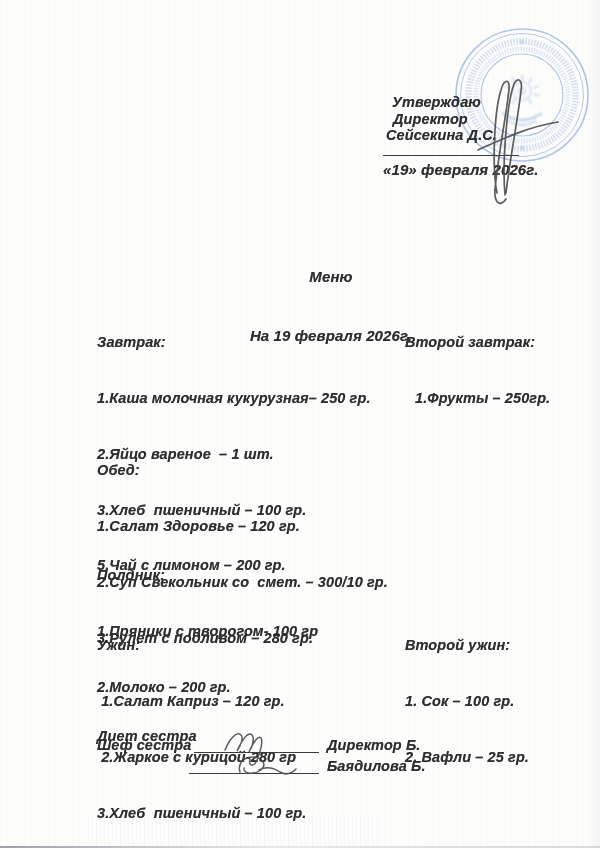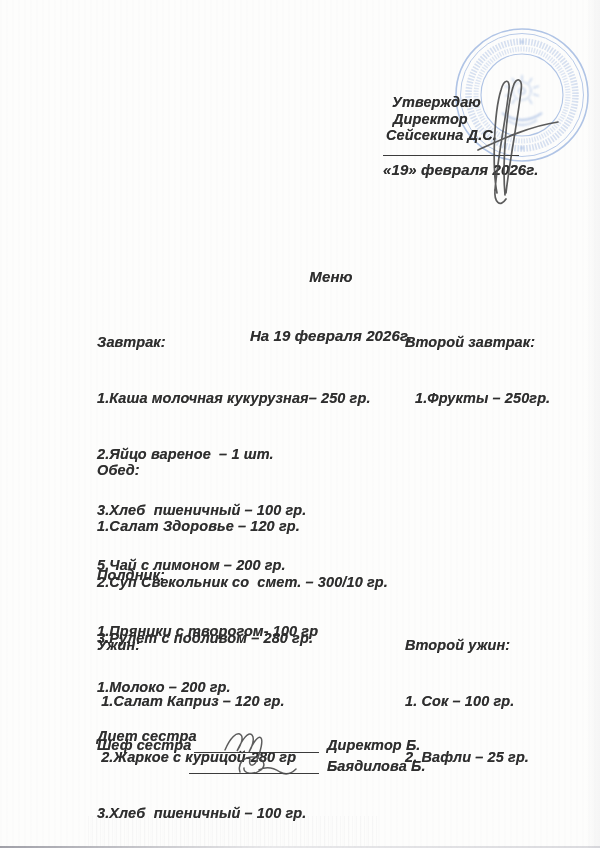--- a/index.html
+++ b/index.html
@@ -121,21 +121,21 @@
   <div class="block" style="left:97px; top:424px;">
     <div class="line">Обед:</div>
     <div class="line">1.Салат Здоровье – 120 гр.</div>
     <div class="line">2.Суп Свекольник со  смет. – 300/10 гр.</div>
     <div class="line">3.Рулет с подливом – 280 гр.</div>
   </div>
 
   <div class="block" style="left:97px; top:529px;">
     <div class="line">Полдник:</div>
     <div class="line">1.Пряники с творогом- 100 гр</div>
-    <div class="line">1.Молоко – 200 гр.</div>
+    <div class="line">2.Молоко – 200 гр.</div>
   </div>
 
   <div class="block" style="left:97px; top:599px;">
     <div class="line">Ужин:</div>
     <div class="line"> 1.Салат Каприз – 120 гр.</div>
     <div class="line"> 2.Жаркое с курицой-280 гр</div>
     <div class="line">3.Хлеб  пшеничный – 100 гр.</div>
     
     
   </div>

